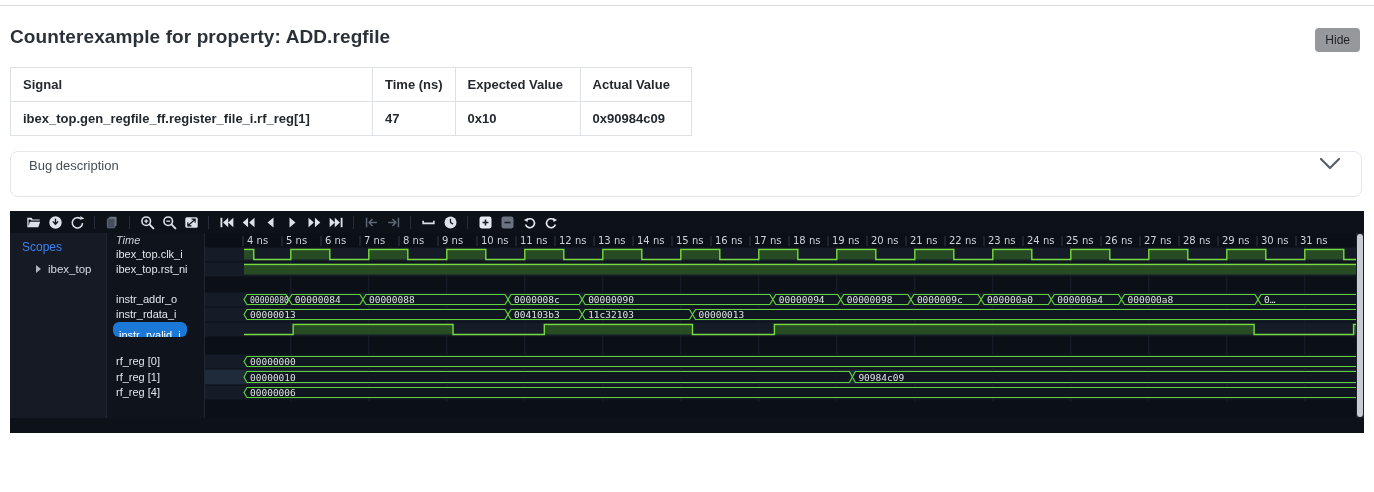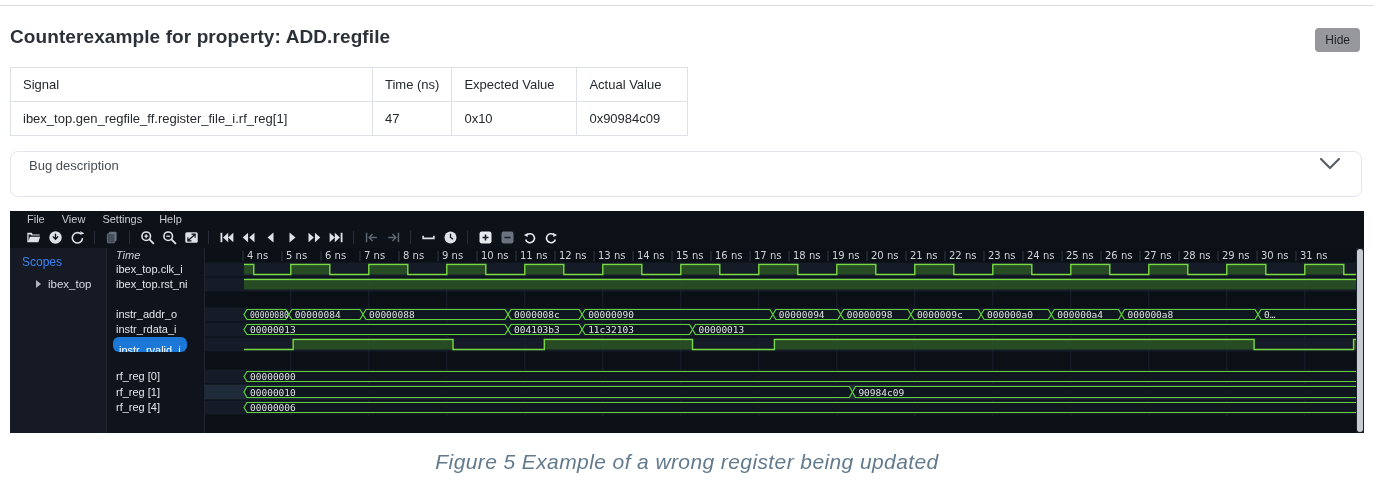--- a/index.html
+++ b/index.html
@@ -8,21 +8,21 @@
   .page { position:relative; width:1374px; height:492px; background:#fff; overflow:hidden; }
 
   .top-rule { position:absolute; left:0; top:5px; width:1374px; height:1px; background:#d9dbde; }
 
   .page-title { position:absolute; left:10px; top:26px; font-size:19px; font-weight:700; color:#2b3138; letter-spacing:.1px; }
 
   .hide-btn { position:absolute; right:14px; top:28px; background:#97989c; color:#1d2126; border:none;
     border-radius:4px; font-size:12px; font-family:inherit; padding:5px 10px; cursor:pointer;margin-left:14px; }
 
   table.cex { position:absolute; left:10px; top:67px; border-collapse:collapse; background:#fff; }
-  table.cex th, table.cex td { border:1px solid #dde0e4; font-size:13px; font-weight:400; color:#24292f;
+  table.cex th, table.cex td { border:1px solid #dde0e4; font-size:13px; font-weight:700; color:#24292f;
     text-align:left; padding:9px 12px; white-space:nowrap; }
 
   .bug-panel { position:absolute; left:10px; top:151px; width:1352px; height:46px; border:1px solid #e3e6ea;
     border-radius:8px; background:#fff; display:flex; align-items:center; justify-content:space-between;
     padding:0 20px 18px 18px; cursor:pointer; }
   .bug-label { font-size:13px; color:#464d55; }
 
   
   .viewer { position:absolute; left:10px; top:211px; width:1354px; height:222px; background:#0d1118; overflow:hidden; }
   .menubar { height:15px; display:flex; align-items:center; gap:17px; padding-left:17px;
@@ -86,26 +86,20 @@
   <div class="bug-panel">
     <span class="bug-label">Bug description</span>
     <span>
       <svg width="22" height="13" viewBox="0 0 22 13">
           <path d="M2 2l9 9 9-9" fill="none" stroke="#5a6068" stroke-width="2.2" stroke-linecap="round" stroke-linejoin="round"></path>
         </svg>
     </span>
   </div>
 
   <div class="viewer">
-    <div class="menubar">
-      <span>File</span>
-      <span>View</span>
-      <span>Settings</span>
-      <span>Help</span>
-    </div>
     <div class="toolbar">
       <span class="ticon">
           <svg width="15" height="15" viewBox="0 0 14 14">
             <path fill="#dde2e9" d="M1.2 2.6h4l1.1 1.5h6.5v1.1H5.2L3.9 4.1H2.4v6.4l1.2-4.2h9.6l-1.7 5.1H1.2z"></path>
           </svg>
         </span>
       <span class="ticon">
           <svg width="15" height="15" viewBox="0 0 14 14">
             <circle cx="7" cy="7" r="5.8" fill="#dde2e9"></circle>
             <path d="M7 3.8v4.4M4.9 6.4L7 8.6l2.1-2.2" stroke="#10151d" stroke-width="1.3" fill="none" stroke-linecap="round"></path>
@@ -390,14 +384,13 @@
             <path d="M39,159.5 L42,154.5 H1151.4 L1154.4,159.5 L1151.4,164.5 H42 Z" fill="#101720" stroke="#5fd13a" stroke-width="1.2"></path>
             <text x="45" y="162.5" fill="#dde2df" font-size="9.5px" font-family="&quot;DejaVu Sans Mono&quot;, monospace">00000006</text>
           </svg>
       </div>
       <div class="vscroll">
           <div class="vthumb"></div>
         </div>
     </div>
   </div>
 
-  <div class="caption">Figure 5 Example of a wrong register being updated</div>
 </div>
 
 </body></html>

